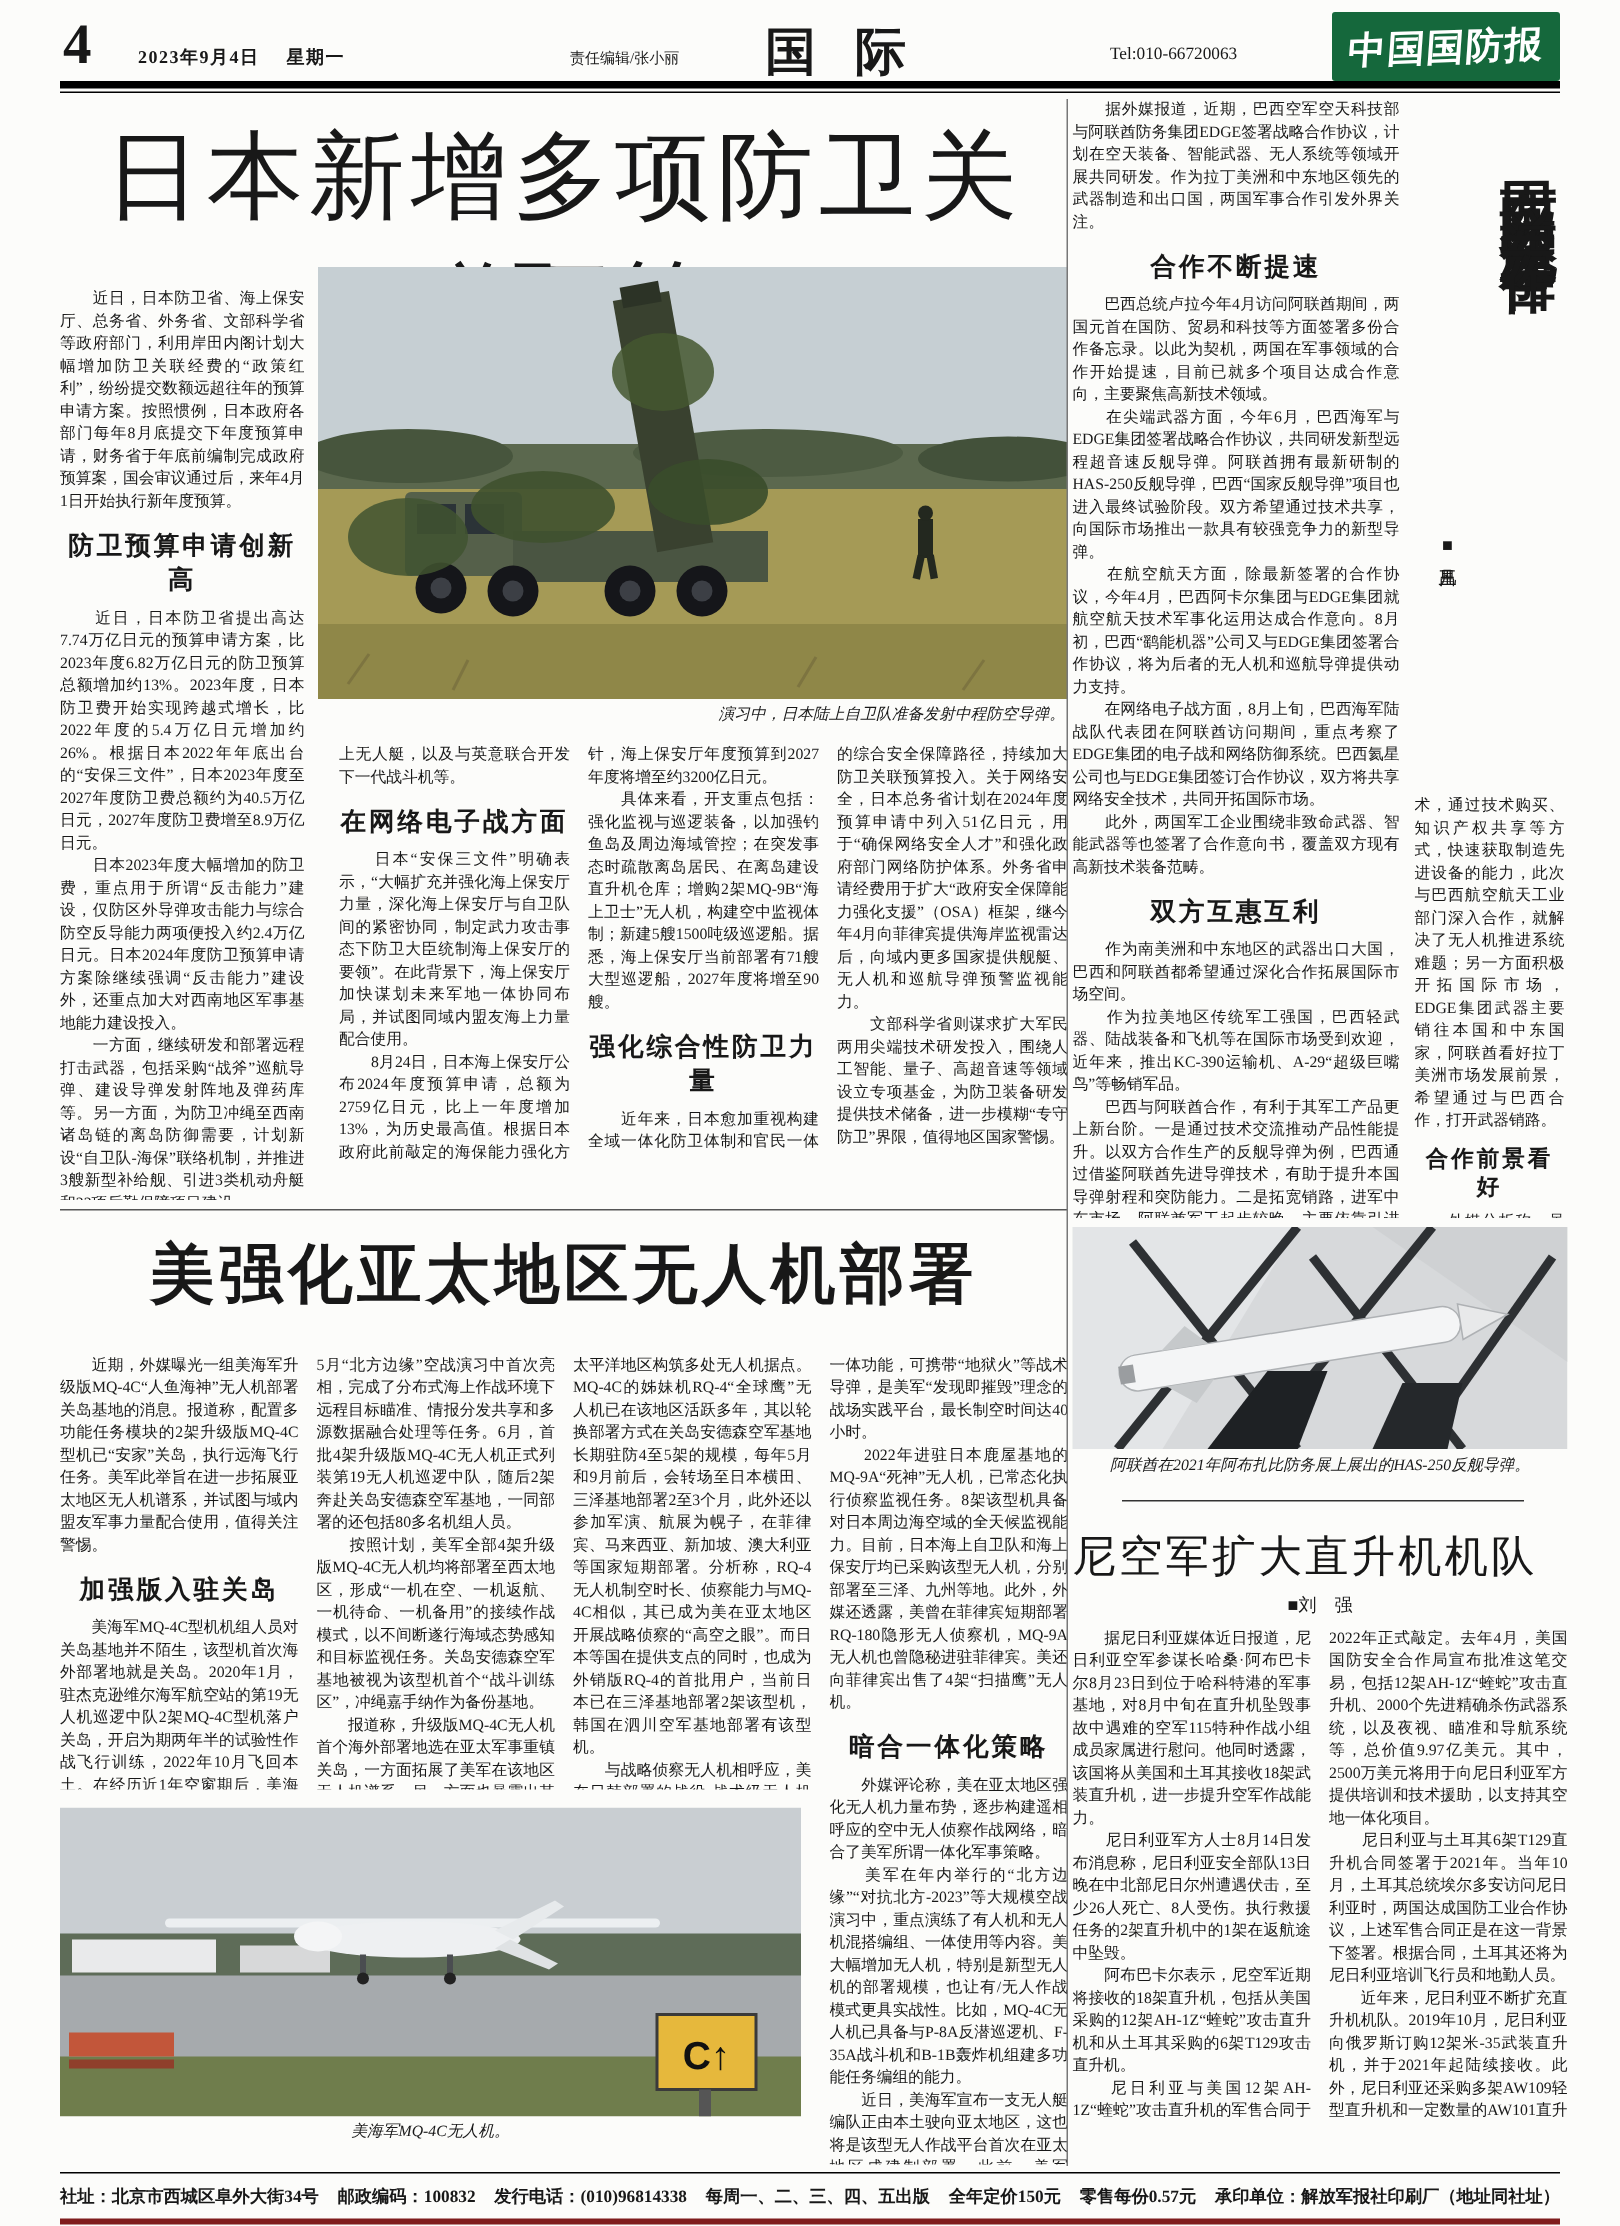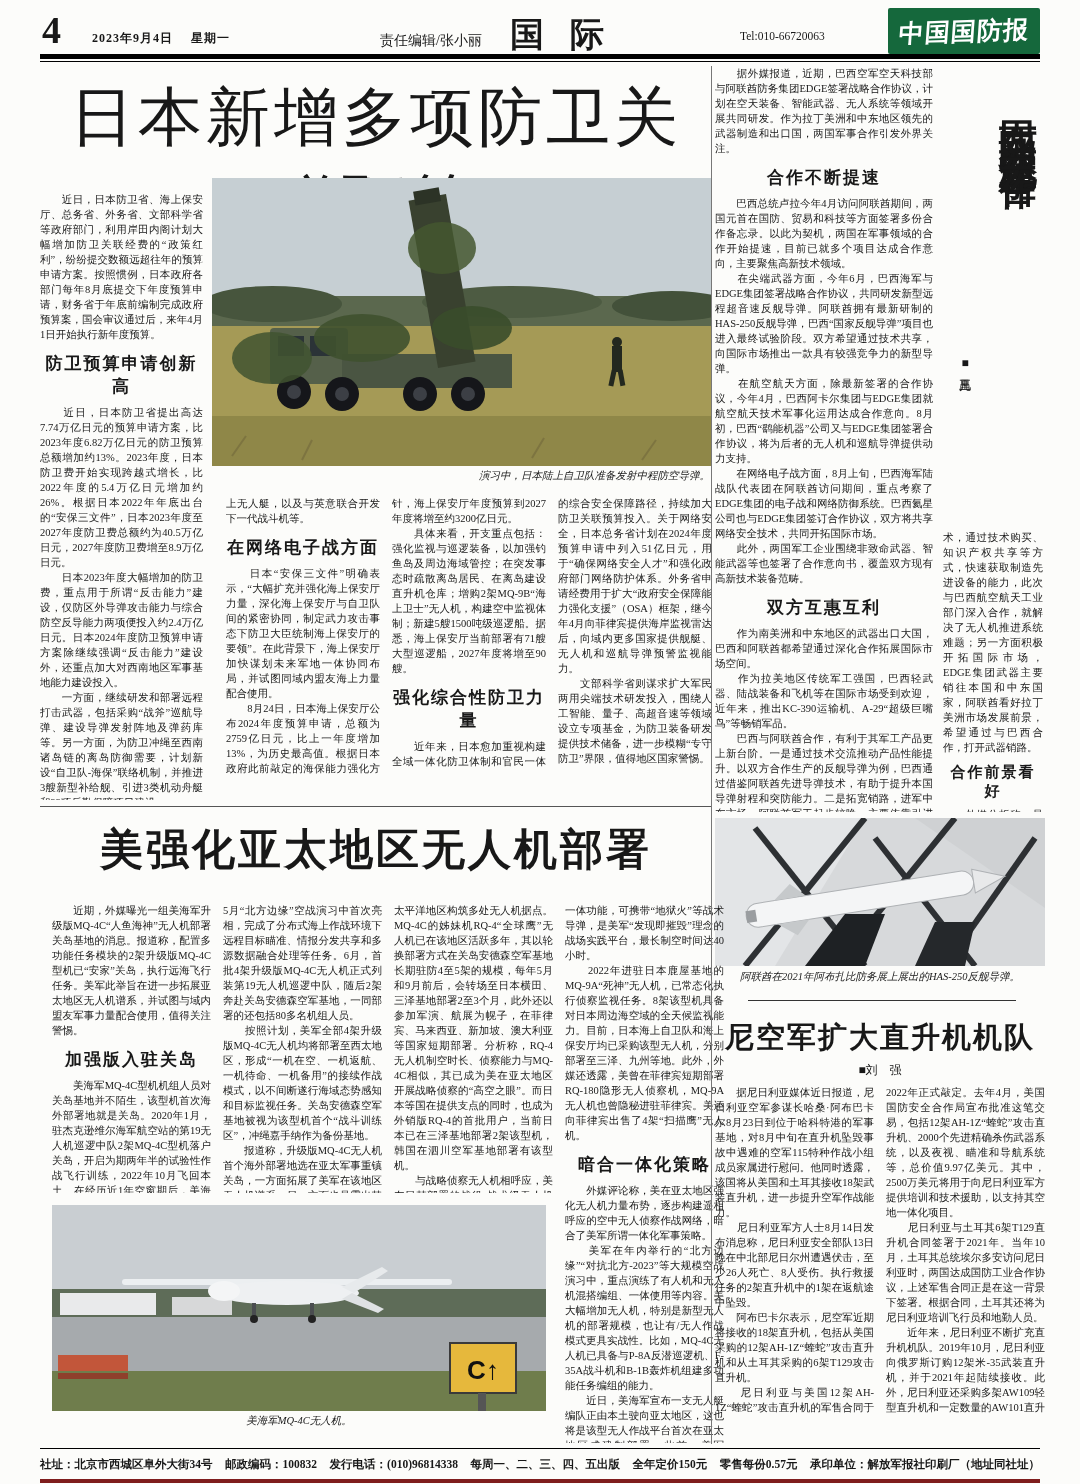--- a/index.html
+++ b/index.html
@@ -4,21 +4,21 @@
 <style>
   html,body{margin:0;padding:0;background:#e8e8e6;}
   .page{position:relative;width:1080px;height:1484px;margin:0 auto;background:#fcfcfa;
         font-family:"Liberation Serif","DejaVu Serif",serif;color:#181818;overflow:hidden;}
   
   .header{position:absolute;left:40px;top:8px;width:1000px;height:46px;}
   .header-rule{position:absolute;left:40px;top:54px;width:1000px;height:5px;background:#000;}
   .header-rule2{position:absolute;left:40px;top:61px;width:1000px;height:1px;background:#000;}
   .pageno{position:absolute;left:2px;top:0px;font-size:38px;font-weight:bold;}
   .dateline{position:absolute;left:52px;top:22px;font-size:12px;font-weight:bold;letter-spacing:1px;}
-  .editorline{position:absolute;left:340px;top:24px;font-size:14px;}
+  .editorline{position:absolute;left:340px;top:24px;font-size:10px;}
   .section-title{position:absolute;left:470px;top:4px;font-size:34px;font-weight:900;
         font-family:"Liberation Sans","DejaVu Sans",sans-serif;letter-spacing:26px;}
   .telline{position:absolute;left:700px;top:22px;font-size:11.5px;}
   .masthead{position:absolute;right:0;top:0;width:152px;height:46px;background:#15683c;
         display:flex;align-items:center;justify-content:center;border-radius:2px;}
   .masthead span{color:#fff;font-size:25px;font-weight:bold;transform:skewX(-6deg) rotate(-2deg);
         font-family:"Liberation Serif",serif;letter-spacing:1px;}
   
   .bodytext{font-size:10.5px;line-height:15px;text-align:justify;white-space:pre-line;}
   .sechead{font-family:"Liberation Sans","DejaVu Sans",sans-serif;font-size:17px;font-weight:900;
@@ -43,28 +43,28 @@
         font-family:"Liberation Sans","DejaVu Sans",sans-serif;}
   .bz-byline{position:absolute;right:72px;top:290px;writing-mode:vertical-rl;font-size:12px;}
   .bz-right{position:absolute;left:228px;top:464px;width:100px;height:282px;overflow:hidden;}
   .bz-right .sechead{font-size:15px;margin:8px 0 6px;}
   
   .ms-photo{position:absolute;left:715px;top:818px;width:330px;height:148px;}
   .ms-caption{position:absolute;left:715px;top:970px;width:330px;text-align:center;}
   .ms-rule{position:absolute;left:748px;top:1000px;width:268px;height:1px;background:#333;}
   
   .ng{position:absolute;left:715px;top:1012px;width:330px;height:430px;}
-  .ng-headline{text-align:center;font-size:29px;font-weight:700;letter-spacing:2px;margin:6px 0 2px;
+  .ng-headline{text-align:left;font-size:29px;font-weight:400;letter-spacing:2px;margin:6px 0 2px;
         font-family:"Liberation Sans","DejaVu Sans",sans-serif;}
   .ng-cols{column-count:2;column-gap:12px;height:336px;overflow:hidden;margin-top:6px;}
   
   .us{position:absolute;left:40px;top:806px;width:672px;height:640px;border-top:1px solid #555;}
   .us-headline{text-align:center;font-size:43px;font-weight:900;letter-spacing:3px;margin:14px 0 0;
         font-family:"Liberation Sans","DejaVu Sans",sans-serif;}
-  .us-body{position:absolute;left:12px;top:96px;width:672px;height:540px;}
+  .us-body{position:absolute;left:0;top:96px;width:672px;height:540px;}
   .us-col{position:absolute;top:0;width:159px;overflow:hidden;}
   .us-col1{left:0;height:290px;}
   .us-col2{left:171px;height:290px;}
   .us-col3{left:342px;height:290px;}
   .us-col4{left:513px;height:540px;}
   .us-photo{position:absolute;left:0;top:302px;width:494px;height:206px;}
   .us-caption{position:absolute;left:0;top:511px;width:494px;text-align:center;}
   
   .vdivider{position:absolute;left:711px;top:66px;width:1px;height:1378px;background:#777;}
   .footer{position:absolute;left:40px;top:1448px;width:1000px;height:30px;

